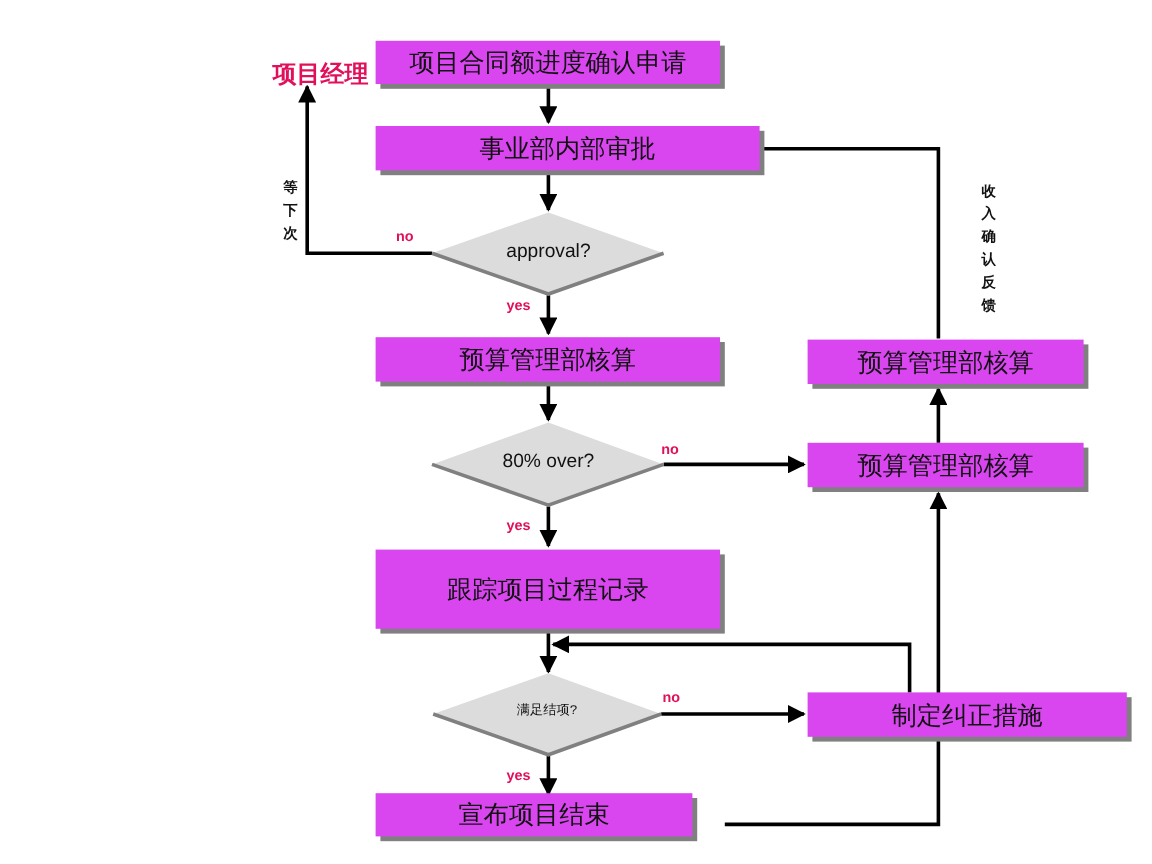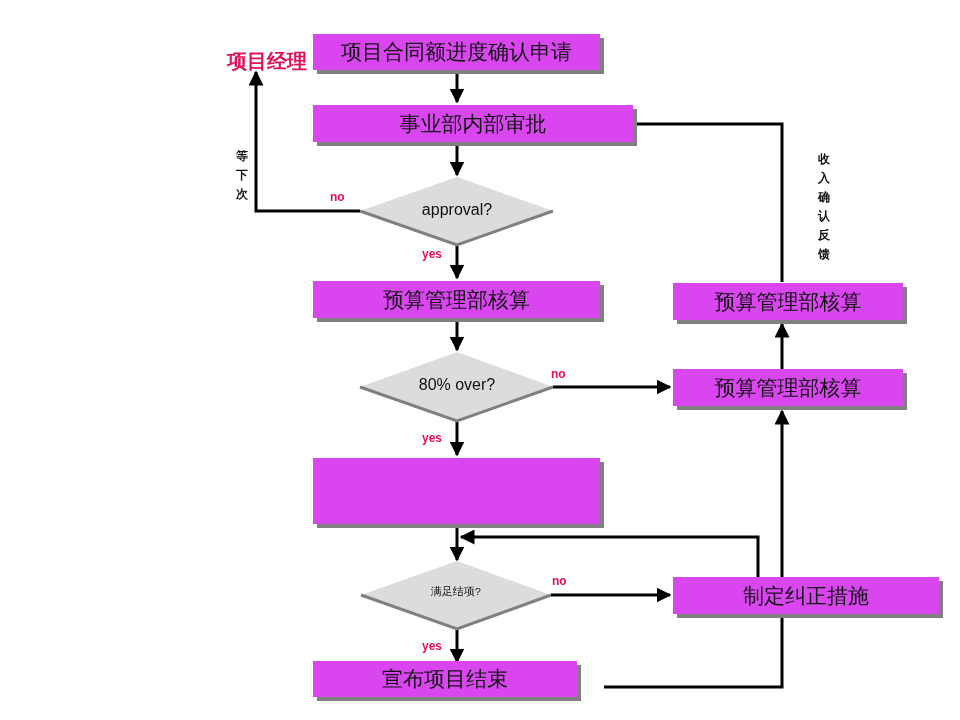--- a/index.html
+++ b/index.html
@@ -71,20 +71,21 @@
 <div class="box" style="left:313px;top:34px;width:287px;height:36px;">
     <span>项目合同额进度确认申请</span>
   </div>
 <div class="box" style="left:313px;top:105px;width:320px;height:37px;">
     <span>事业部内部审批</span>
   </div>
 <div class="box" style="left:313px;top:281px;width:287px;height:37px;">
     <span>预算管理部核算</span>
   </div>
 <div class="box" style="left:313px;top:458px;width:287px;height:66px;">
+  <span>跟踪项目过程记录</span>
 </div>
 <div class="box" style="left:313px;top:661px;width:264px;height:36px;">
     <span>宣布项目结束</span>
   </div>
 <div class="box" style="left:673px;top:283px;width:230px;height:37px;">
     <span>预算管理部核算</span>
   </div>
 <div class="box" style="left:673px;top:369px;width:230px;height:37px;">
     <span>预算管理部核算</span>
   </div>

